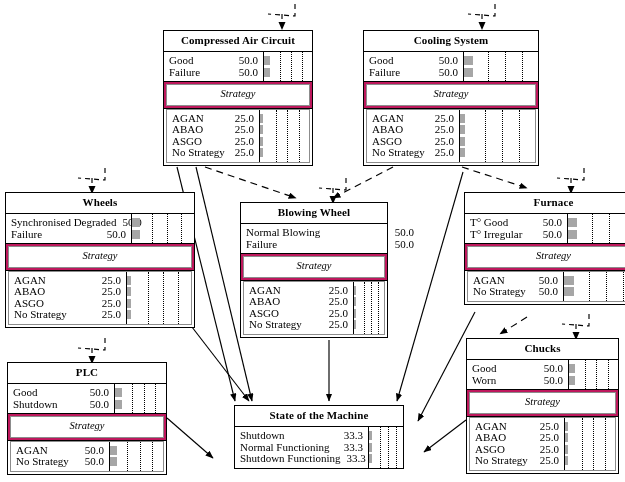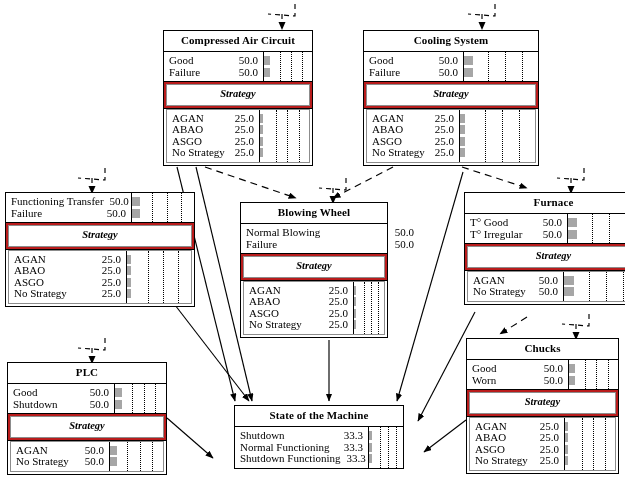--- a/index.html
+++ b/index.html
@@ -39,21 +39,21 @@
       repeating-linear-gradient(to right,
         transparent 0 0);
     overflow:hidden;
   }
   .grid{position:absolute;top:0;bottom:0;width:0;border-left:1px dotted #000;}
   .bar{position:absolute;background:#a6a6a6;height:9px;left:0;}
 
   
   .stratwrap{
     box-sizing:border-box;border:1px solid #000;border-top:0;
-    background:#b91c1c;padding:2px;font-weight:bold;
+    background:#be185d;padding:2px;
   }
   .strat{
     box-sizing:border-box;border:1px solid #8c8c8c;
     text-align:center;font-style:italic;font-size:10.5px;
     line-height:1;padding:4px 0 5px 0;background:#fff;
   }
   .sbodywrap{
     box-sizing:border-box;border:1px solid #000;border-top:0;
     background:#fff;padding:0 2px 2px 2px;
   }
@@ -263,24 +263,27 @@
               <span class="bar" style="top:4px;width:6.375%"></span>
               <span class="bar" style="top:15.5px;width:6.375%"></span>
               <span class="bar" style="top:27px;width:6.375%"></span>
               <span class="bar" style="top:38.5px;width:6.375%"></span>
             </div>
           </div>
         </div>
       </div>
       <div class="node" style="left: 5px; top: 192px; width: 190px;">
         <div class="sec">
+          <div class="title">Wheels</div>
+        </div>
+        <div class="sec">
           <div class="states">
             <div class="rows" style="width:125px">
               <div class="row">
-                <span class="lab">Functioning Transfer</span>
+                <span class="lab">Synchronised Degraded</span>
                 <span class="val">50.0</span>
               </div>
               <div class="row">
                 <span class="lab">Failure</span>
                 <span class="val">50.0</span>
               </div>
             </div>
             <div class="chart">
               <span class="grid" style="left:33%"></span>
               <span class="grid" style="left:56.00000000000001%"></span>

